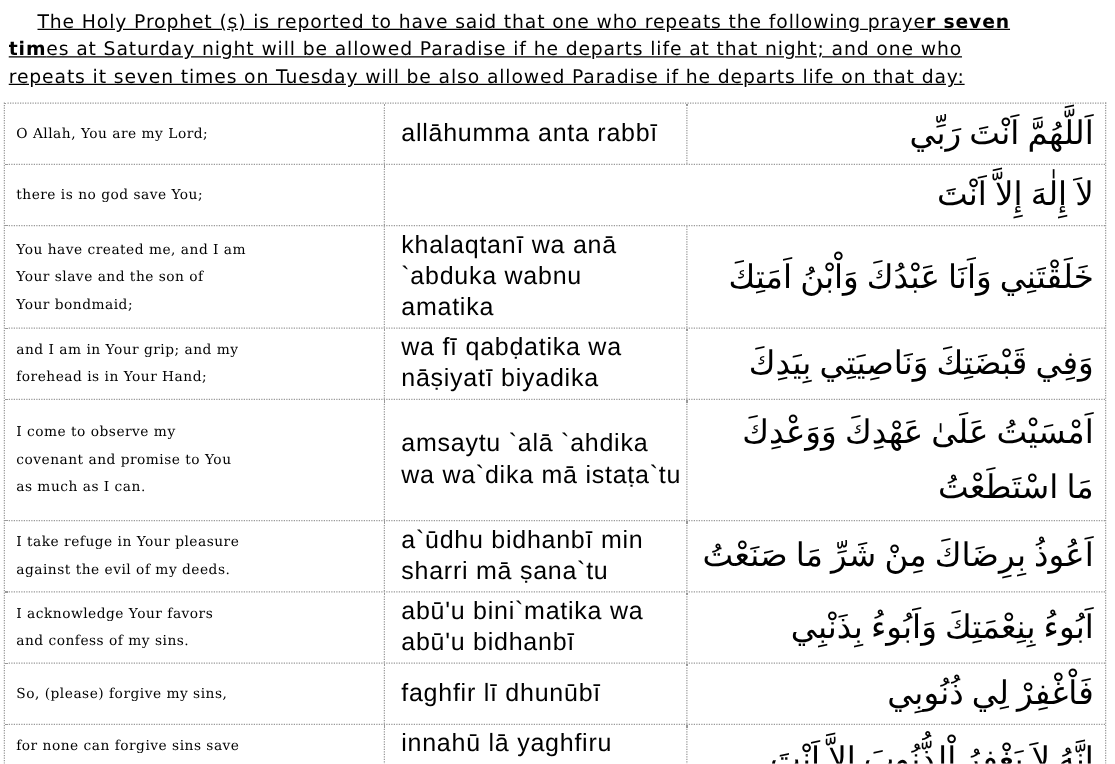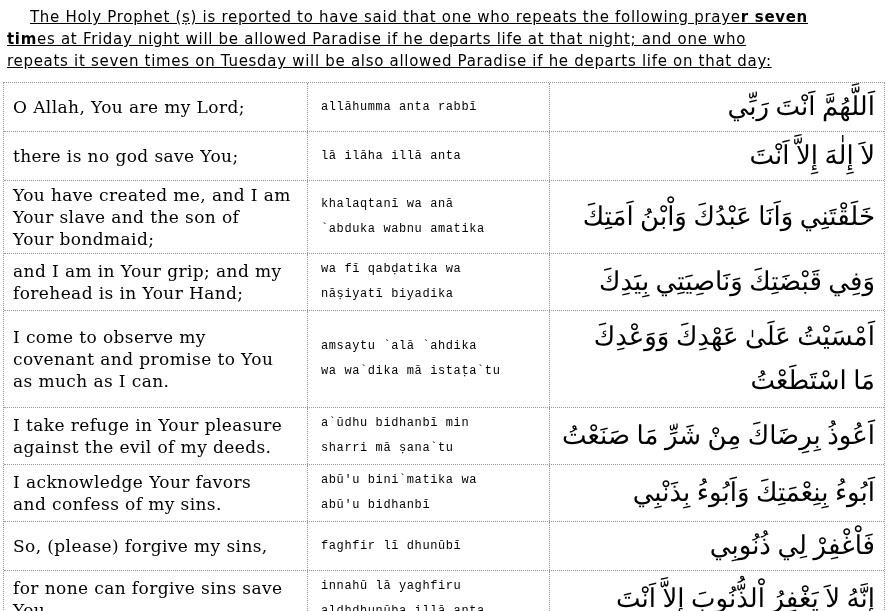--- a/index.html
+++ b/index.html
@@ -40,64 +40,63 @@
   .cell {
     box-sizing: border-box;
     display: flex;
     align-items: center;
     white-space: pre-line;
   }
   .cell + .cell { border-left: 1px dotted #999999; }
   .cell.english {
     width: 303px;
     font-family: "DejaVu Serif", serif;
-    font-size: 17px;
+    font-size: 11px;
     line-height: 22px;
     letter-spacing: 0.4px;
     padding: 3px 4px 3px 9px;
   }
   .cell.translit {
     width: 242px;
-    font-family: Liberation Mono, monospace;
-    font-size: 12px;
+    font-family: Liberation Sans, sans-serif;
+    font-size: 20px;
     line-height: 25px;
     letter-spacing: 0.6px;
     padding: 3px 4px 3px 13px;
   }
   .cell.arabic {
     flex: 1;
     direction: rtl;
     font-family: Liberation Serif, serif;
     font-size: 26px;
     line-height: 44px;
     padding: 2px 9px 2px 4px;
   }
 </style>
 </head>
 <body>
 
 <div class="page">
 
   <p class="intro">
     <span class="line line-1"><span>The Holy Prophet (ṣ) is reported to have said that one who repeats the following praye</span><b>r seven</b></span>
-    <span class="line line-2"><b>tim</b><span>es at Friday night will be allowed Paradise if he departs life at that night; and one who</span></span>
+    <span class="line line-2"><b>tim</b><span>es at Saturday night will be allowed Paradise if he departs life at that night; and one who</span></span>
     <span class="line line-3"><span>repeats it seven times on Tuesday will be also allowed Paradise if he departs life on that day:</span></span>
   </p>
 
   <div class="prayer-table">
 
     <div class="row" style="min-height:46px">
       <div class="cell english">O Allah, You are my Lord;</div>
       <div class="cell translit">allāhumma anta rabbī</div>
       <div class="cell arabic">اَللَّهُمَّ اَنْتَ رَبِّي</div>
     </div>
 
     <div class="row" style="min-height:46px">
       <div class="cell english">there is no god save You;</div>
-      <div class="cell translit">lā ilāha illā anta</div>
       <div class="cell arabic">لاَ إِلٰهَ إِلاَّ اَنْتَ</div>
     </div>
 
     <div class="row" style="min-height:70px">
       <div class="cell english">You have created me, and I am
 Your slave and the son of
 Your bondmaid;</div>
       <div class="cell translit">khalaqtanī wa anā
 `abduka wabnu amatika</div>
       <div class="cell arabic">خَلَقْتَنِي وَاَنَا عَبْدُكَ وَاْبْنُ اَمَتِكَ</div>

